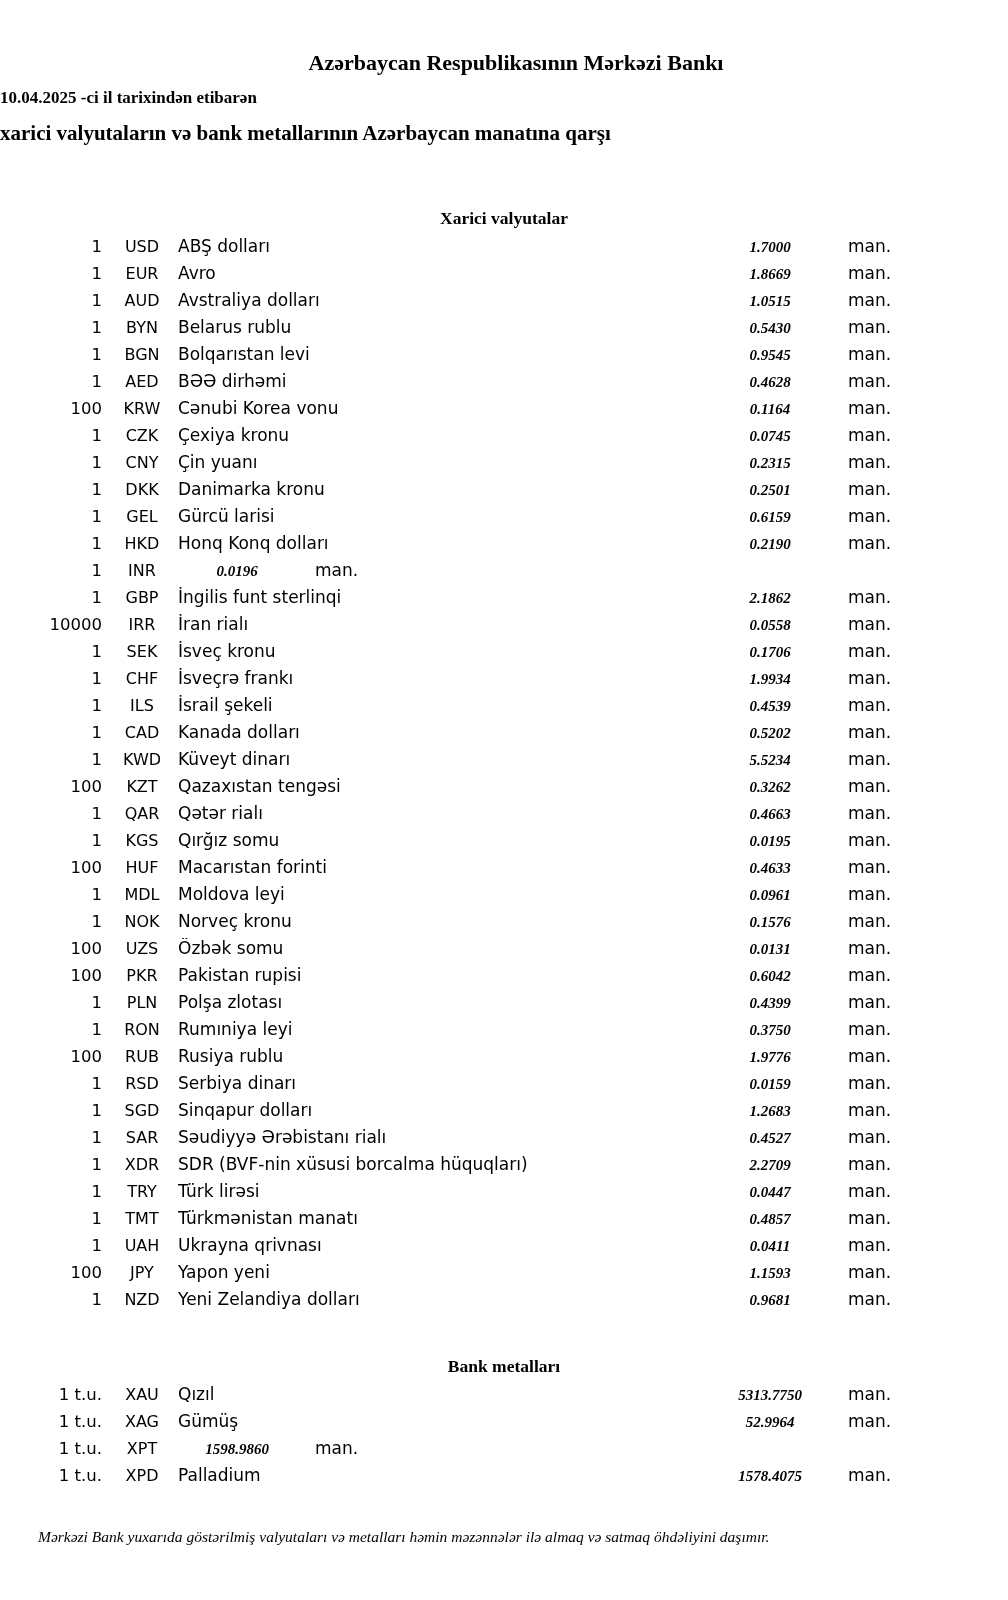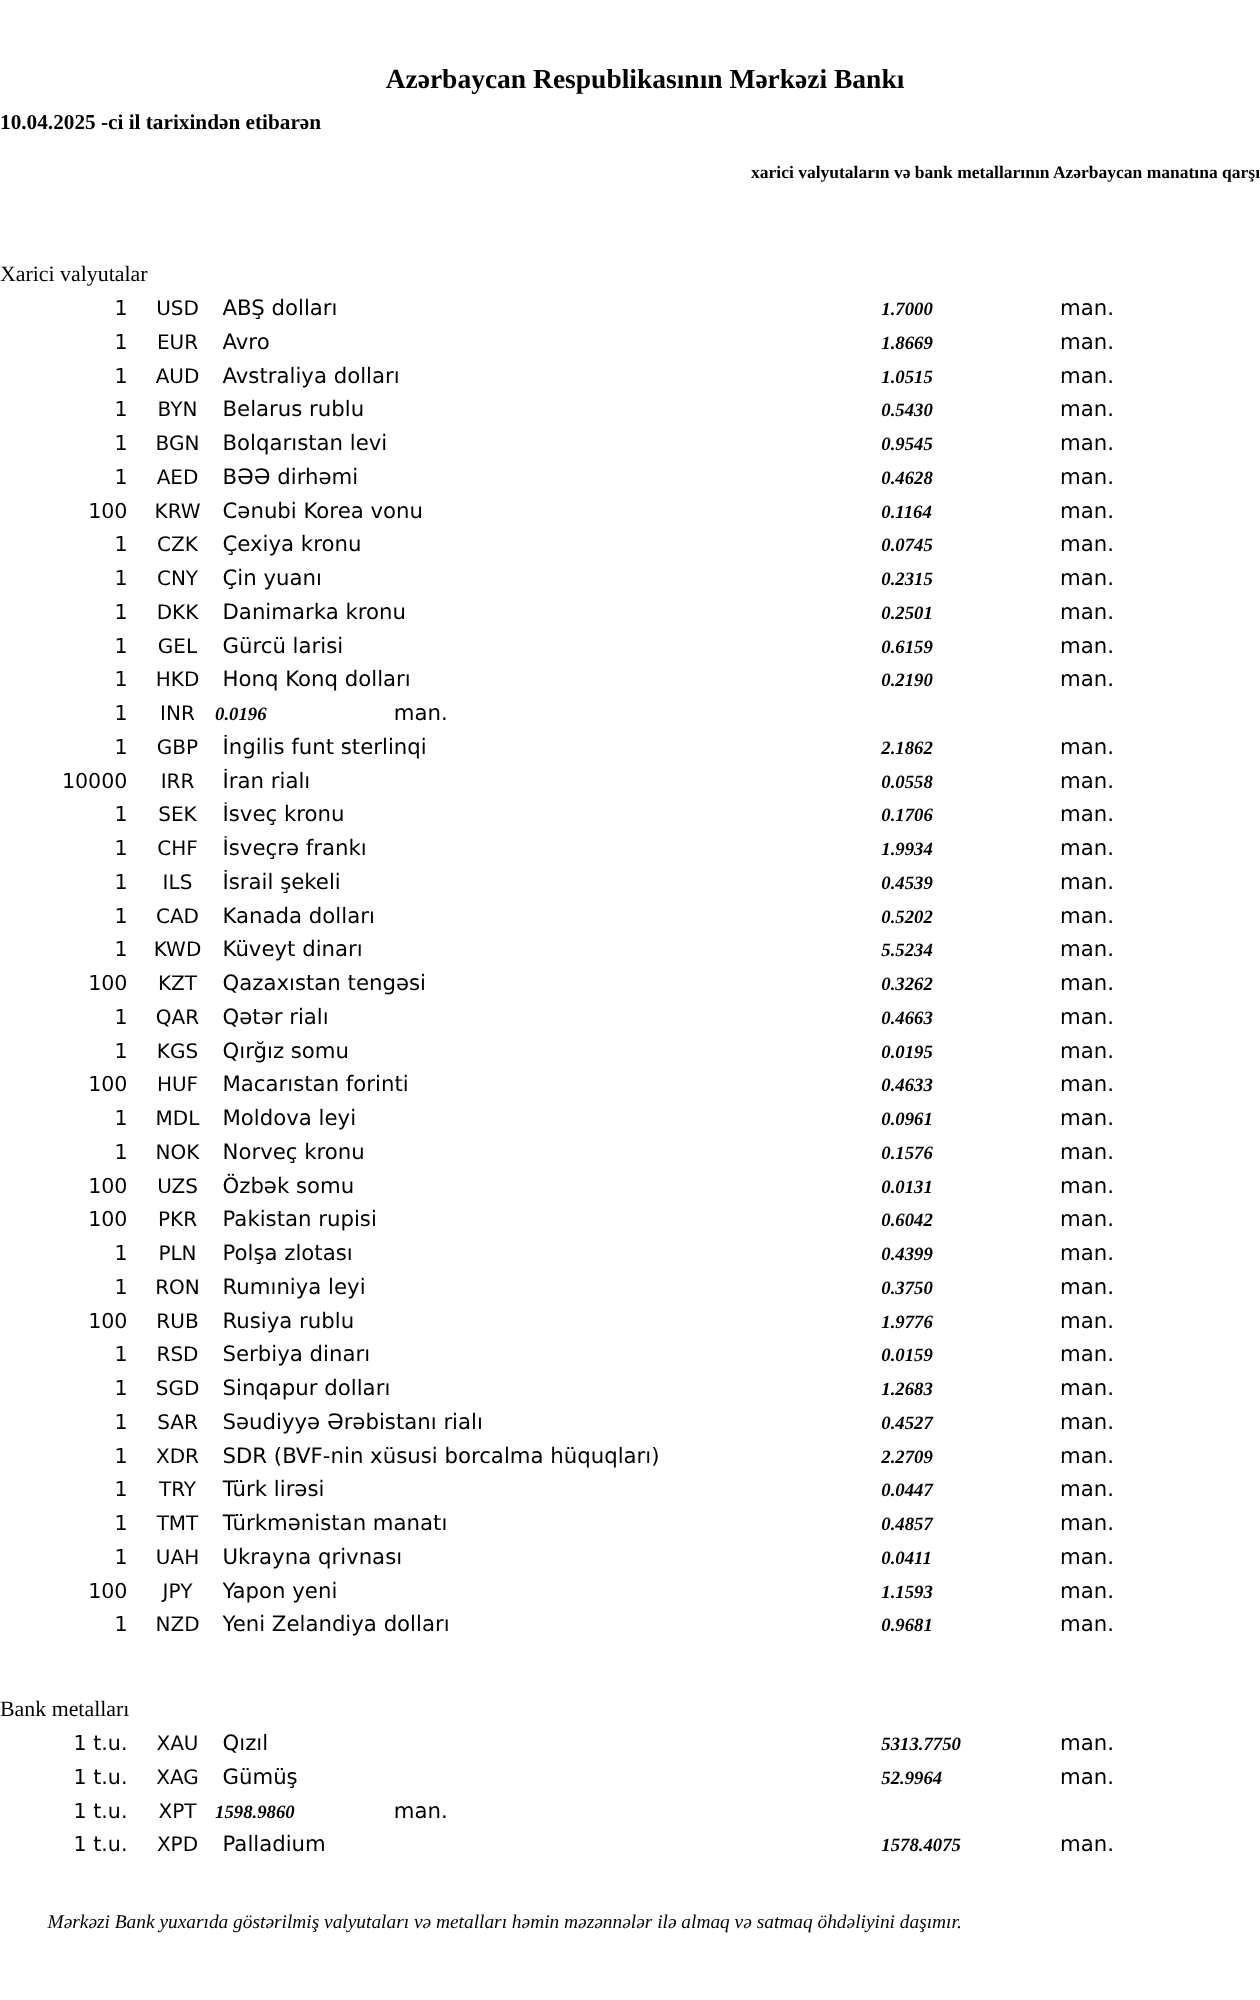--- a/index.html
+++ b/index.html
@@ -25,30 +25,31 @@
     padding-left: 24px;
   }
   .date-line {
     margin-top: 12px;
     text-align: left;
     font-family: "Liberation Serif", serif;
     font-weight: bold;
     font-size: 17px;
   }
   .subject-line {
-    margin-top: 23px;
-    text-align: right;
+    margin-top: 13px;
+    text-align: left;
     font-family: "Liberation Serif", serif;
     font-weight: bold;
-    font-size: 14px;
+    font-size: 21px;
   }
   .section-heading {
     margin: 0;
-    font-family: "Liberation Serif", serif;
-    font-weight: normal;
+    text-align: center;
+    font-family: "Liberation Serif", serif;
+    font-weight: bold;
     font-size: 17.5px;
   }
   .currencies-section { margin-top: 62px; }
   .metals-section { margin-top: 40px; }
   .rows { width: 900px; margin-top: 7px; }
   .rate-row {
     display: flex;
     align-items: baseline;
     height: 27px;
   }
@@ -66,21 +67,21 @@
   }
   .name {
     flex: 1;
     margin-left: 6px;
     font-size: 17px;
     white-space: nowrap;
     overflow: hidden;
   }
   .rate {
     width: 130px;
-    text-align: left;
+    text-align: center;
     font-family: "Liberation Serif", serif;
     font-style: italic;
     font-weight: bold;
     font-size: 15px;
     white-space: nowrap;
   }
   .unit {
     width: 52px;
     margin-left: 13px;
     font-size: 17px;

